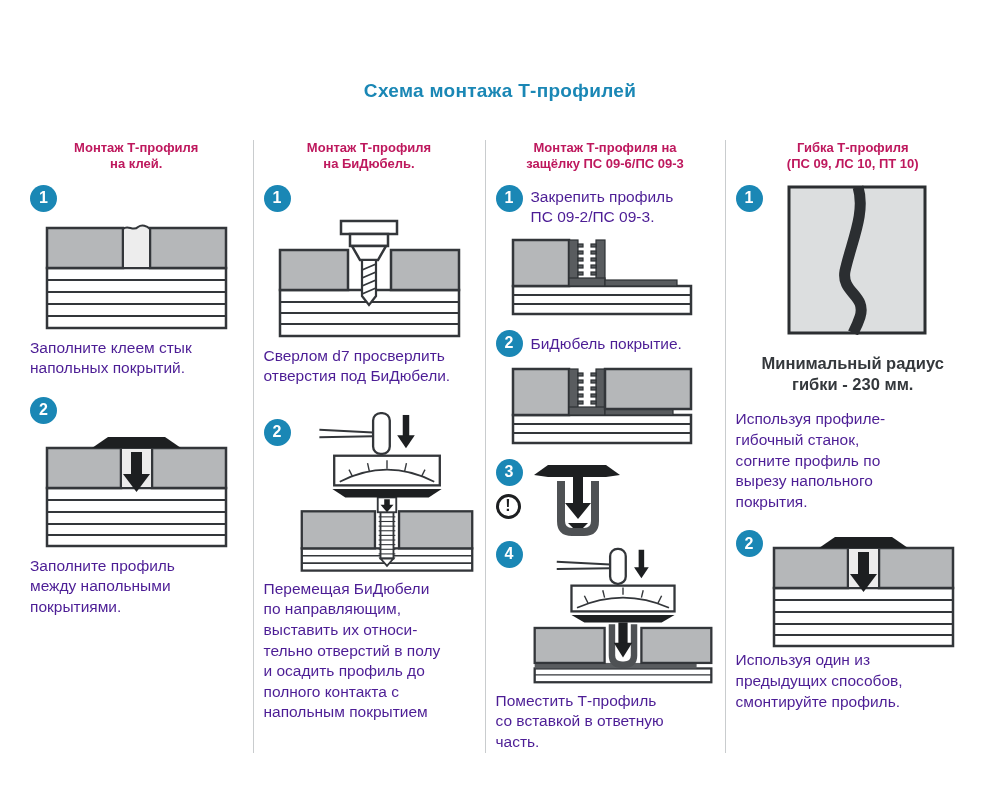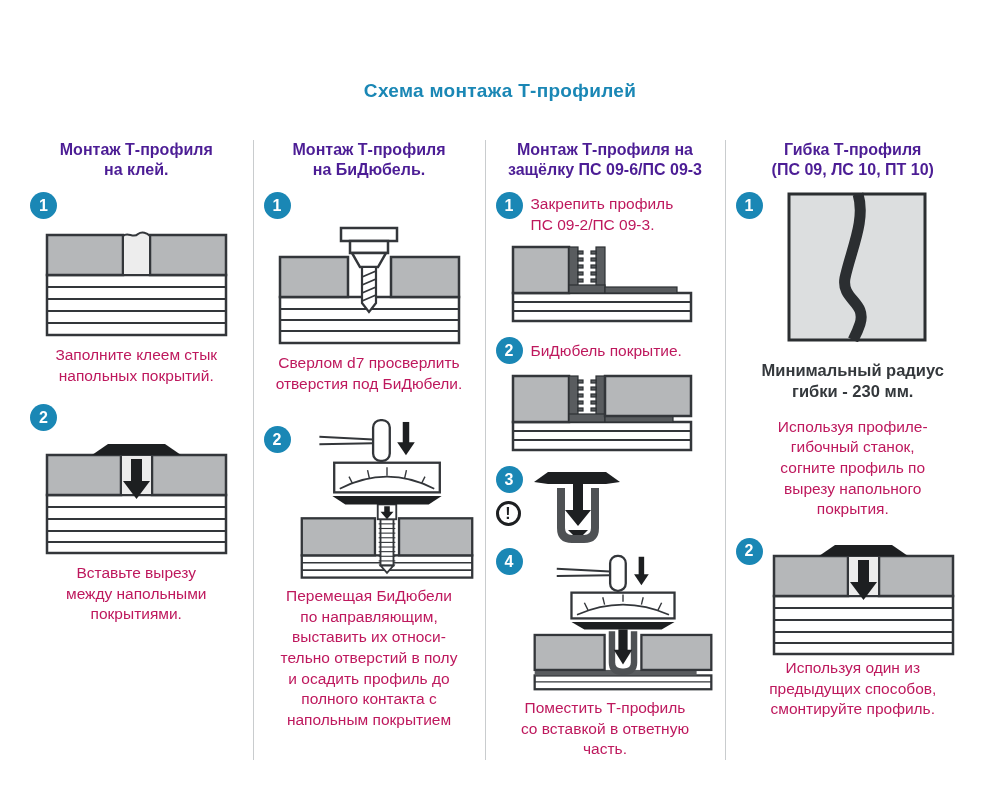--- a/index.html
+++ b/index.html
@@ -4,30 +4,30 @@
 <style>
   *{margin:0;padding:0;box-sizing:border-box}
   html,body{width:1000px;height:800px;background:#ffffff;overflow:hidden;
     font-family:"Liberation Sans",sans-serif;color:#45494e}
   .title{text-align:center;color:#1a87b5;font-size:19px;font-weight:bold;
     padding-top:80px;letter-spacing:.3px}
   .cols{display:flex;margin-top:38px;padding:0 20px;align-items:stretch}
   .col{padding:0 10px}
   .col + .col{border-left:1px solid #c9ccce}
   .col1{width:242px}.col2{width:232px}.col3{width:240px}.col4{width:266px}
-  .col-header{font-size:16px;font-weight:bold;color:#4c1d95;text-align:center;
+  .col-header{font-size:13px;font-weight:bold;color:#be185d;text-align:center;
     white-space:pre-line;line-height:1.25;margin-bottom:10px}
   .badge{flex:0 0 auto;width:27px;height:27px;border-radius:50%;background:#1a87b5;
     color:#fff;font-weight:bold;font-size:16px;display:flex;align-items:center;
     justify-content:center}
   .warn{flex:0 0 auto;width:25px;height:25px;border-radius:50%;border:3px solid #1d1f21;
     color:#1d1f21;font-weight:bold;font-size:16px;display:flex;align-items:center;
     justify-content:center;margin-top:8px}
-  .caption{font-size:15.5px;line-height:1.33;white-space:pre-line;color:#be185d}
-  .caption.center{text-align:center}
+  .caption{font-size:15.5px;line-height:1.33;white-space:pre-line;color:#4c1d95}
+  .caption.center{text-align:left}
   .step{margin-top:12px}
   .diagram{display:block;margin:6px auto}
   .row{display:flex;align-items:flex-start;gap:8px}
   .row .caption{margin-top:2px}
   .bold-note{font-weight:bold;color:#34383c;text-align:center;white-space:pre-line;
     font-size:16.5px;line-height:1.3;margin:18px 0 14px}
   .mt6{margin-top:0}.mt14{margin-top:14px}.mt18{margin-top:18px}
 </style>
 </head>
 <body>
@@ -64,21 +64,21 @@
         <line x1="3" y1="82" x2="182" y2="82" stroke="#33363a" stroke-width="2"></line>
         <line x1="3" y1="94" x2="182" y2="94" stroke="#33363a" stroke-width="2"></line>
         <line x1="3" y1="105" x2="182" y2="105" stroke="#33363a" stroke-width="2"></line>
         <rect x="3" y="18" width="74" height="40" fill="#b5b7b9" stroke="#33363a" stroke-width="2.5"></rect>
         <rect x="108" y="18" width="74" height="40" fill="#b5b7b9" stroke="#33363a" stroke-width="2.5"></rect>
         <rect x="77" y="18" width="31" height="40" fill="#ececec" stroke="#33363a" stroke-width="2"></rect>
         <polygon points="48,18 64,7 121,7 137,18" fill="#1d1f21"></polygon>
         <rect x="87" y="22" width="11" height="24" fill="#1d1f21"></rect>
         <polygon points="79,44 106,44 92.5,62" fill="#1d1f21"></polygon>
       </svg>
-      <p class="caption center">Вставьте вырезу
+      <p class="caption center">Заполните профиль
 между напольными
 покрытиями.</p>
     </div>
   </section>
 
   <section class="col col2">
     <h2 class="col-header">Монтаж Т-профиля
 на БиДюбель.</h2>
 
     <div class="step">

